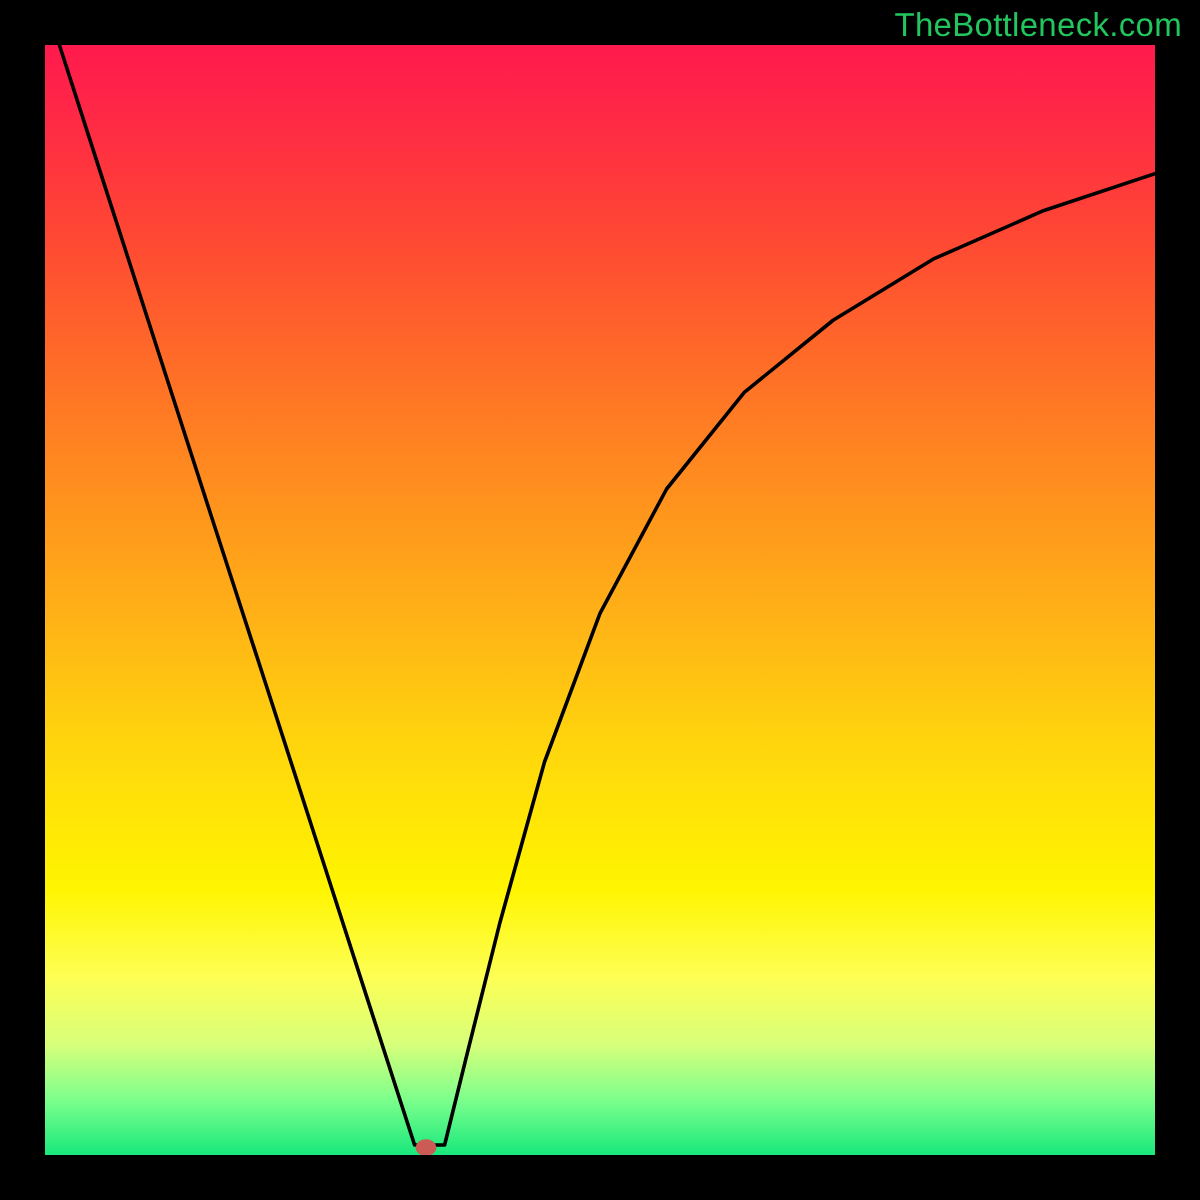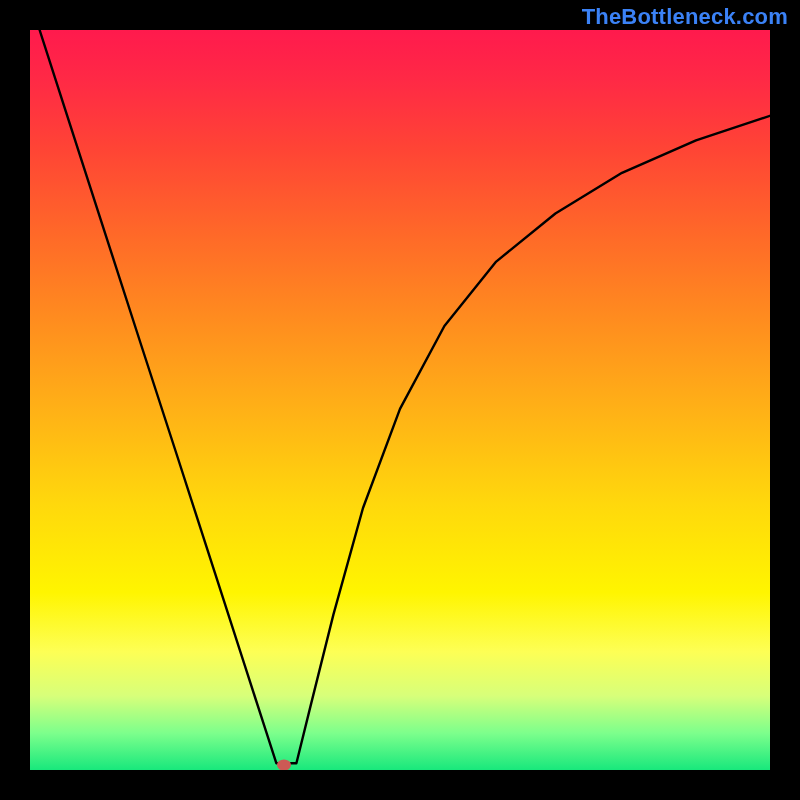--- a/index.html
+++ b/index.html
@@ -61,23 +61,23 @@
     width: 14px;
     height: 11px;
     background: #cc5a55;
     border-radius: 50%;
     transform: translate(-50%, -50%);
   }
   .watermark {
     position: absolute;
     top: 4px;
     right: 12px;
-    color: #3b82f6;
+    color: #22c55e;
     font-size: 22px;
-    font-weight: 700;
+    font-weight: 400;
     letter-spacing: 0.2px;
     user-select: none;
   }
 </style>
 </head>
 <body>
 
 <div class="frame">
 
   <div class="plot">

